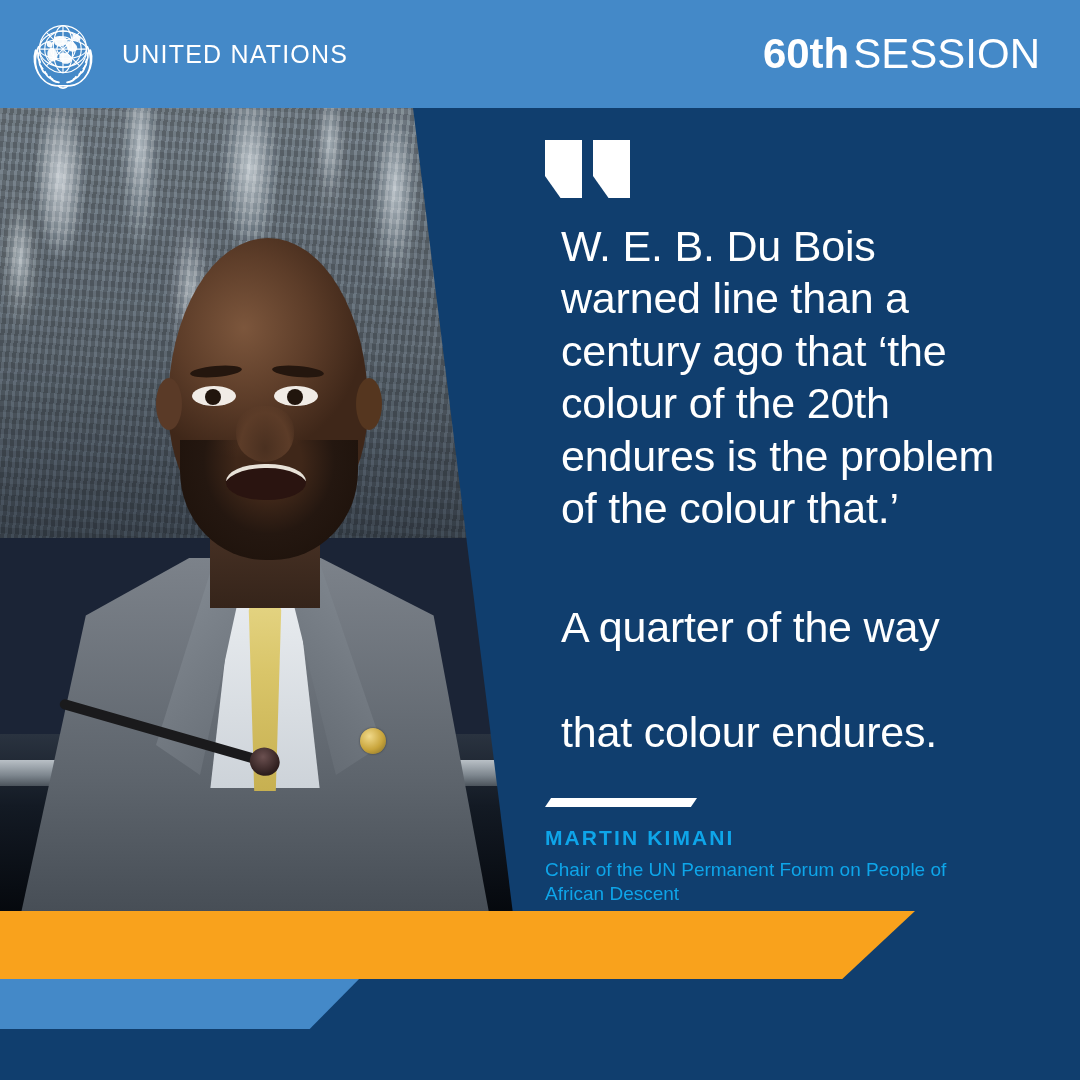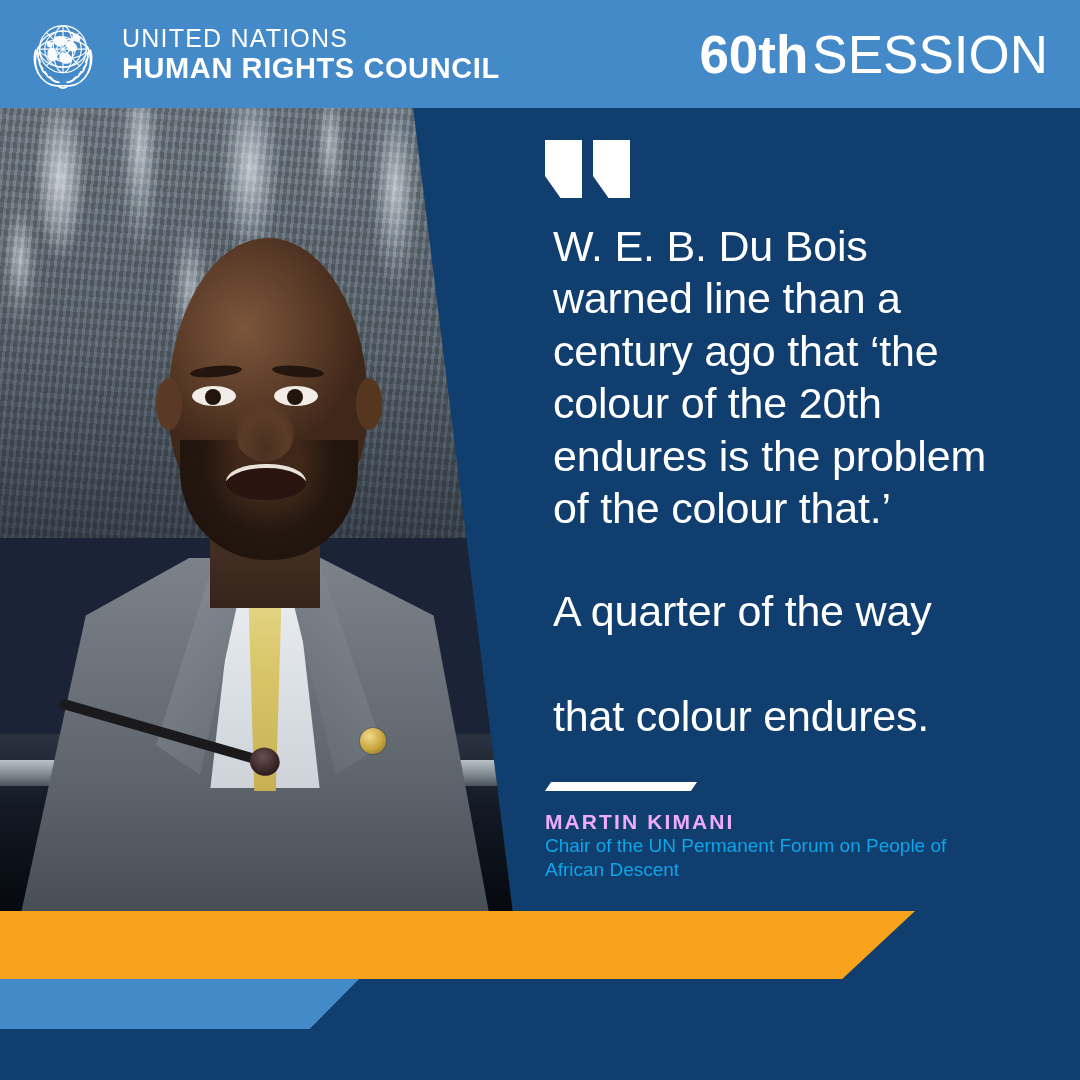--- a/index.html
+++ b/index.html
@@ -56,25 +56,25 @@
   }
   .org-line2 {
     font-size: 29px;
     letter-spacing: 0.6px;
     font-weight: 700;
     display: block;
     margin-top: 3px;
   }
   .session-title {
     position: absolute;
-    right: 32px;
+    right: 40px;
     top: 50%;
     transform: translateY(-50%);
     color: #ffffff;
-    font-size: 53px;
+    font-size: 42px;
     line-height: 1;
     white-space: nowrap;
   }
   .session-ordinal { font-weight: 700; }
   .session-word { font-weight: 400; margin-left: 4px; }
 
   
   .photo-wrap {
     position: absolute;
     left: 0;
@@ -314,39 +314,40 @@
     -webkit-clip-path: polygon(0 0, 100% 0, 100% 100%, 42% 100%, 0 62%);
     clip-path: polygon(0 0, 100% 0, 100% 100%, 42% 100%, 0 62%);
   }
   .quote-text {
     color: #ffffff;
     font-size: 43px;
     line-height: 1.22;
     font-weight: 400;
     letter-spacing: -0.2px;
   }
-  .quote-text p { margin: 8px; }
+  .quote-text p { margin: 16px; }
   .quote-gap { height: 34px; }
 
   .attrib {
     margin-top: 40px;
   }
   .attrib-rule {
     width: 152px;
     height: 9px;
     background: #ffffff;
     -webkit-clip-path: polygon(4% 0, 100% 0, 96% 100%, 0 100%);
     clip-path: polygon(4% 0, 100% 0, 96% 100%, 0 100%);
     margin-bottom: 19px;
   }
   .attrib-name {
-    color: #f0abfc;
+    color: #0ea5e9;
     font-size: 21px;
     font-weight: 700;
     letter-spacing: 2.1px;
+    margin-bottom: 8px;
   }
   .attrib-role {
     color: #0ea5e9;
     font-size: 19px;
     font-weight: 400;
     line-height: 1.28;
     max-width: 430px;
   }
 
   
@@ -417,21 +418,20 @@
           <path d="M80 50 q3 -6 0 -11"></path>
             <path d="M78 58 q4 -5 2 -11"></path>
           <path d="M75 66 q5 -4 4 -11"></path>
             <path d="M70 73 q6 -3 7 -10"></path>
           <path d="M63 79 q7 -2 9 -9"></path>
             <path d="M55 83 q8 -1 11 -7"></path>
         </g>
       </svg>
       <div class="org-name">
         <span class="org-line1">UNITED NATIONS</span>
-        <span class="org-line2">HUMAN RIGHTS COUNCIL</span>
       </div>
     </div>
     <div class="session-title">
       <span class="session-ordinal">60th</span><span class="session-word">SESSION</span>
     </div>
   </div>
 
   <div class="photo-wrap">
     <div class="photo-scene">
       <div class="backdrop"></div>

